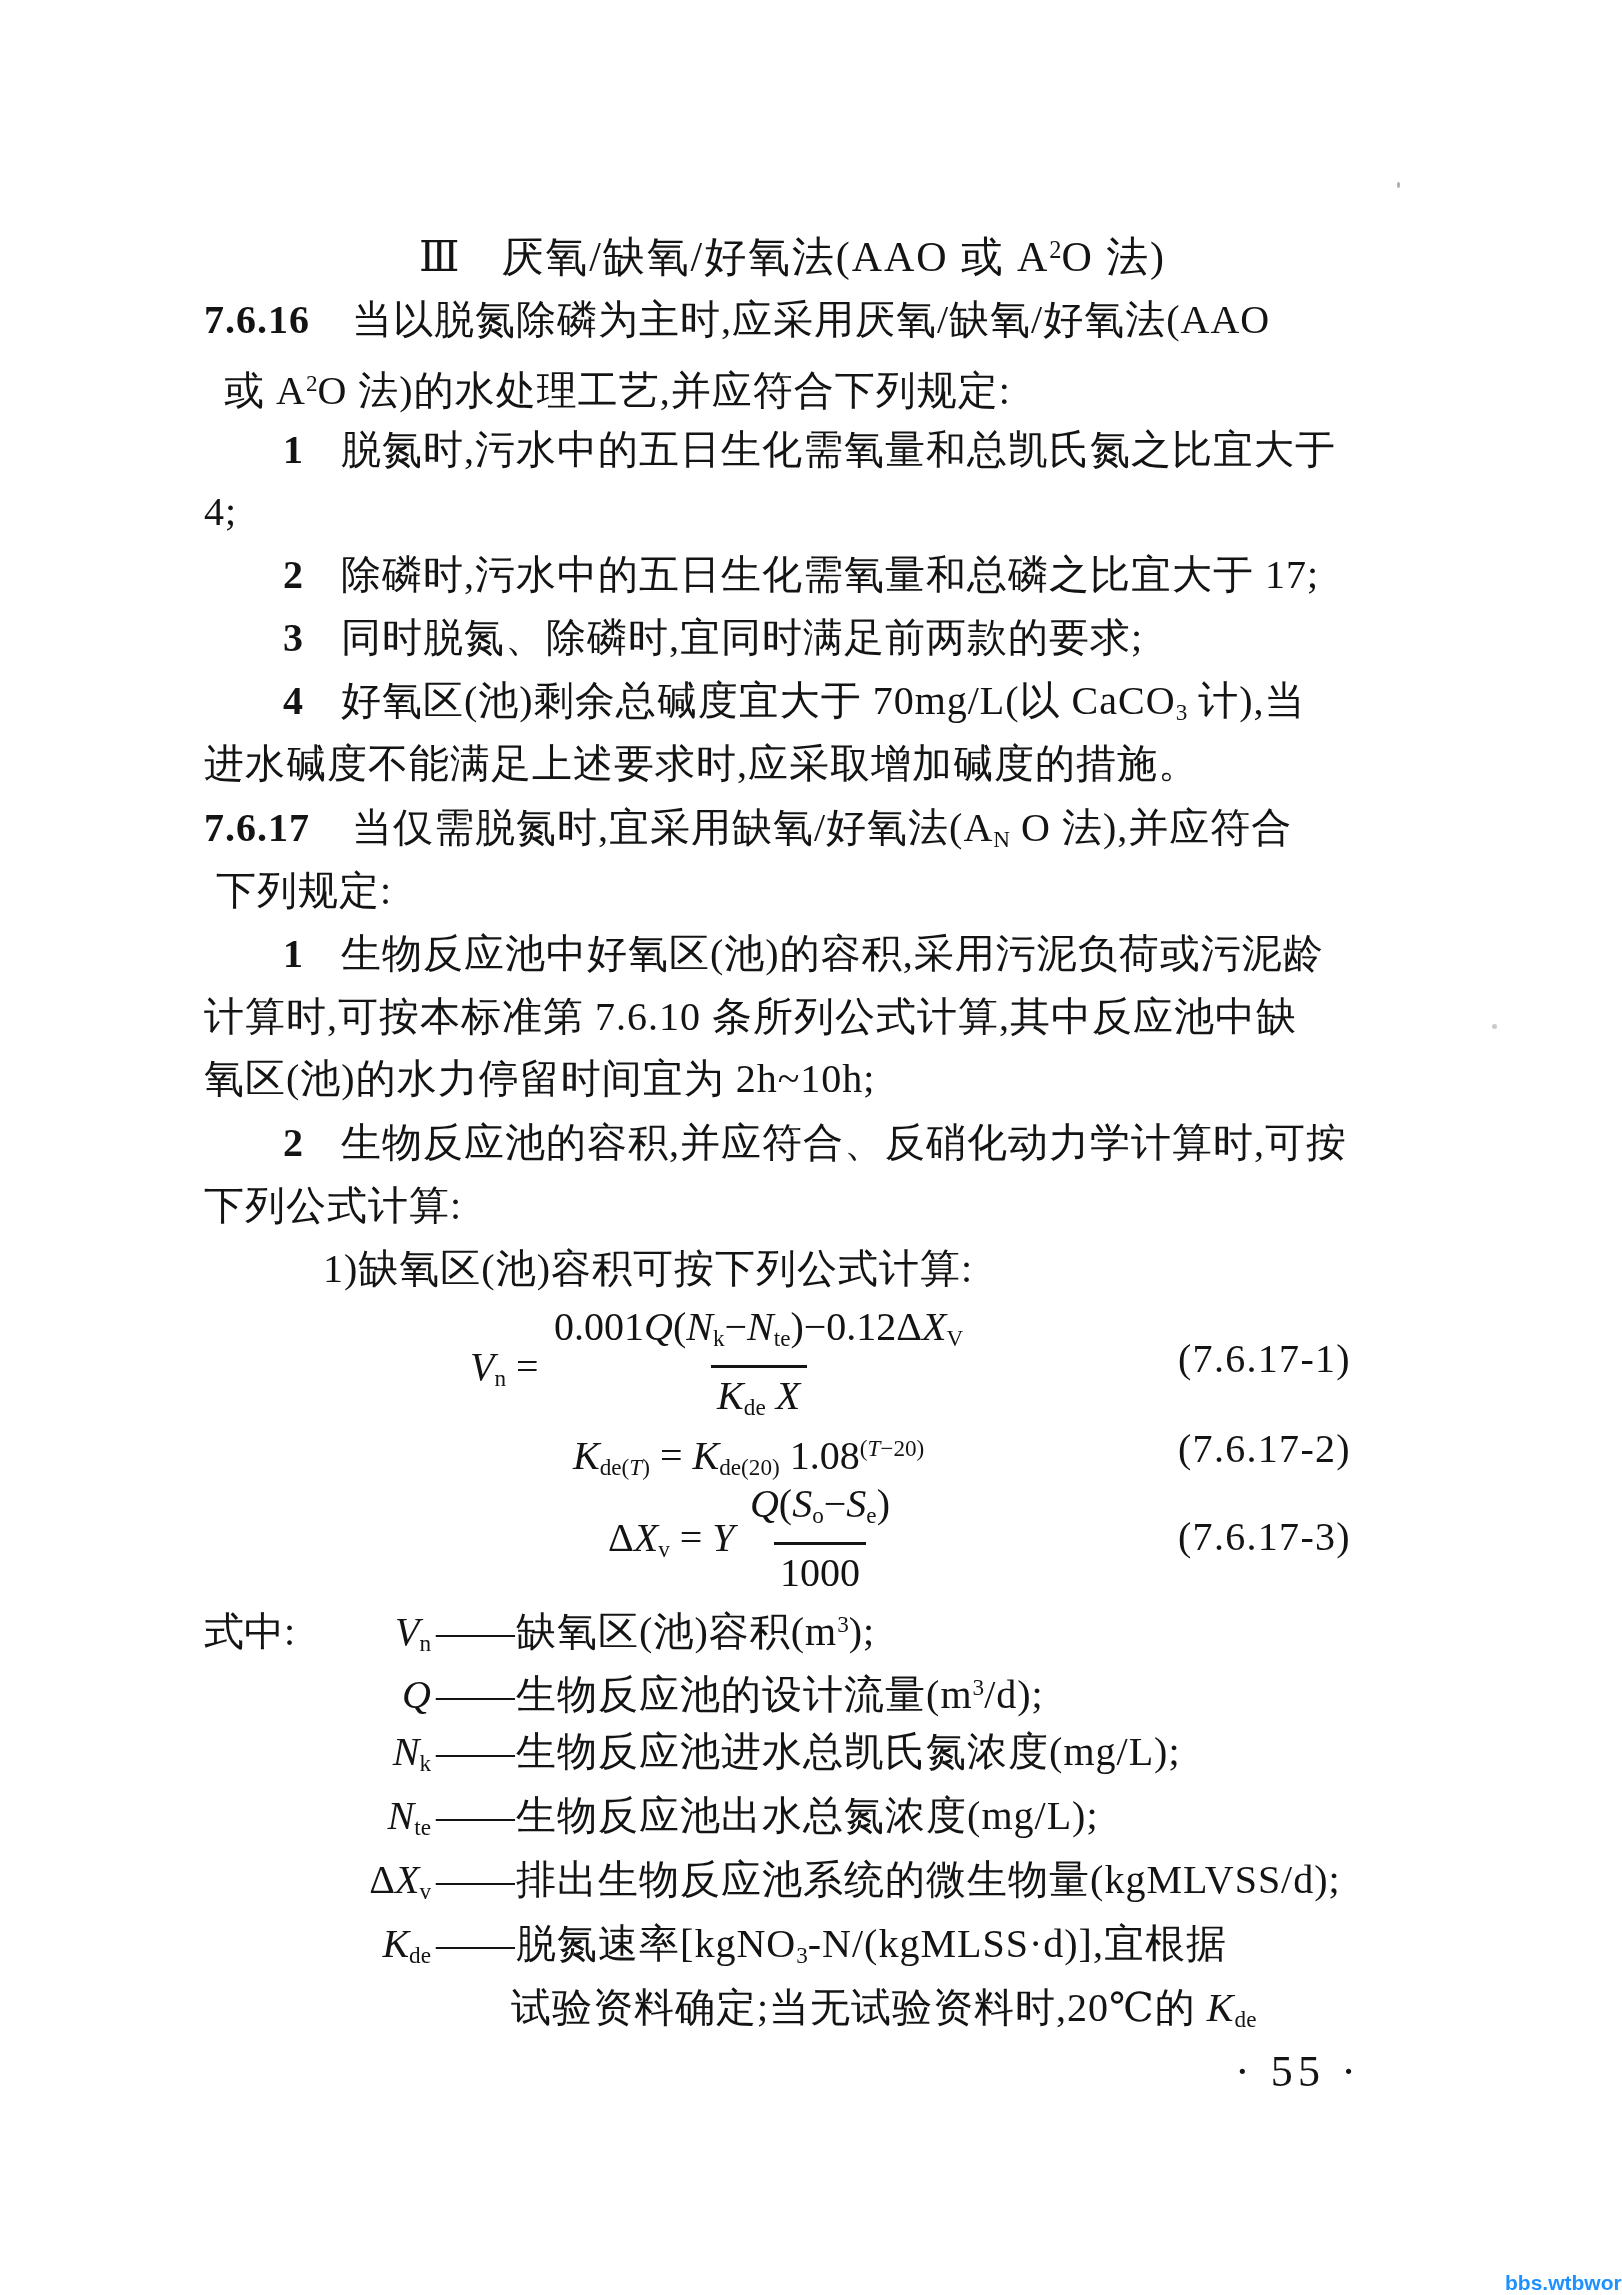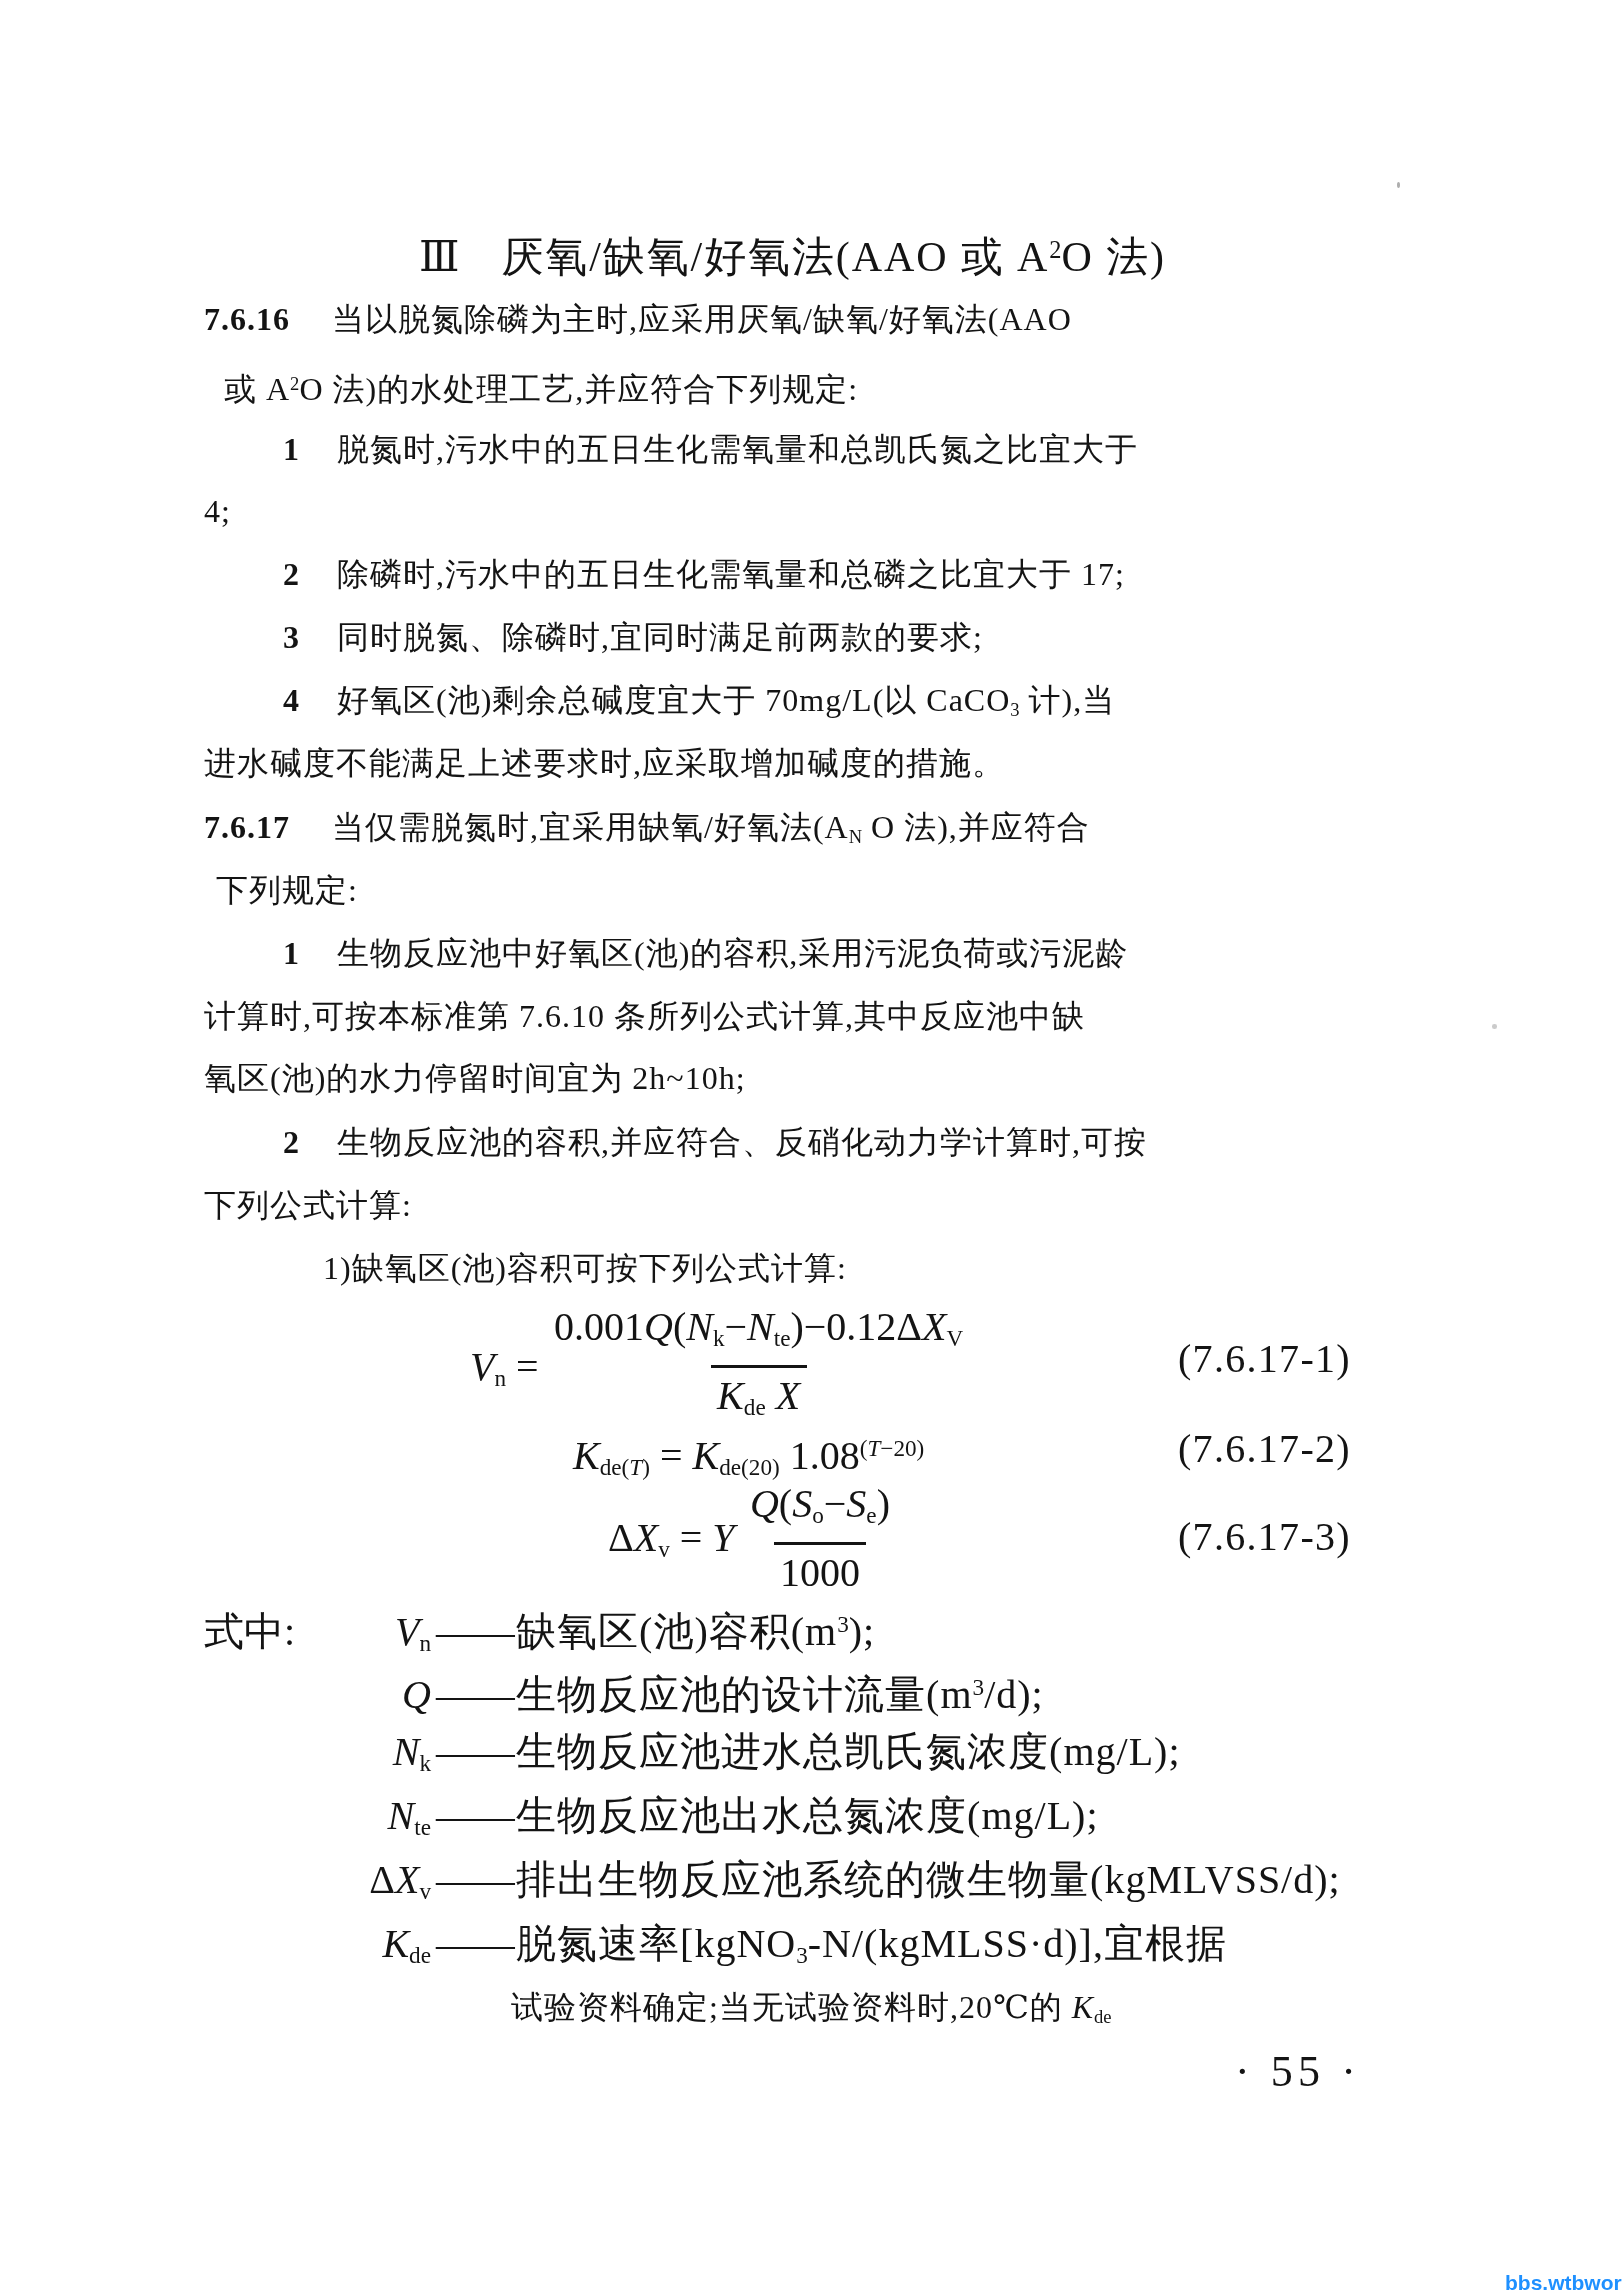--- a/index.html
+++ b/index.html
@@ -1,20 +1,20 @@
 <!DOCTYPE html>
 <html style="font-size:10.2px"><head>
 <meta charset="utf-8">
 <style>
   html,body{margin:0;padding:0;background:#ffffff;}
   .page{
     position:relative;width:1623px;height:2295px;background:#ffffff;overflow:hidden;
     font-family:"Liberation Serif","DejaVu Serif",serif;color:#141414;
   }
-  .line{position:absolute;white-space:nowrap;font-size:32px;line-height:51px;letter-spacing:1px;}
+  .line{position:absolute;white-space:nowrap;font-size:40px;line-height:51px;letter-spacing:1px;}
   .heading{font-size:42px;letter-spacing:1.9px;}
   .i{font-style:italic;}
   .sub{font-size:.58em;vertical-align:-0.28em;letter-spacing:0;}
   .sup{font-size:.58em;vertical-align:0.55em;letter-spacing:0;}
   .subi{font-size:.58em;vertical-align:-0.28em;font-style:italic;letter-spacing:0;}
   .supi{font-size:.58em;vertical-align:0.55em;font-style:italic;letter-spacing:0;}
   .num{font-weight:bold;margin-right:37px;}
   .clause{font-weight:bold;margin-right:42px;}
   .hnum{margin-right:40px;}
   .eq{position:absolute;display:flex;align-items:center;font-size:40px;letter-spacing:0;white-space:nowrap;}

